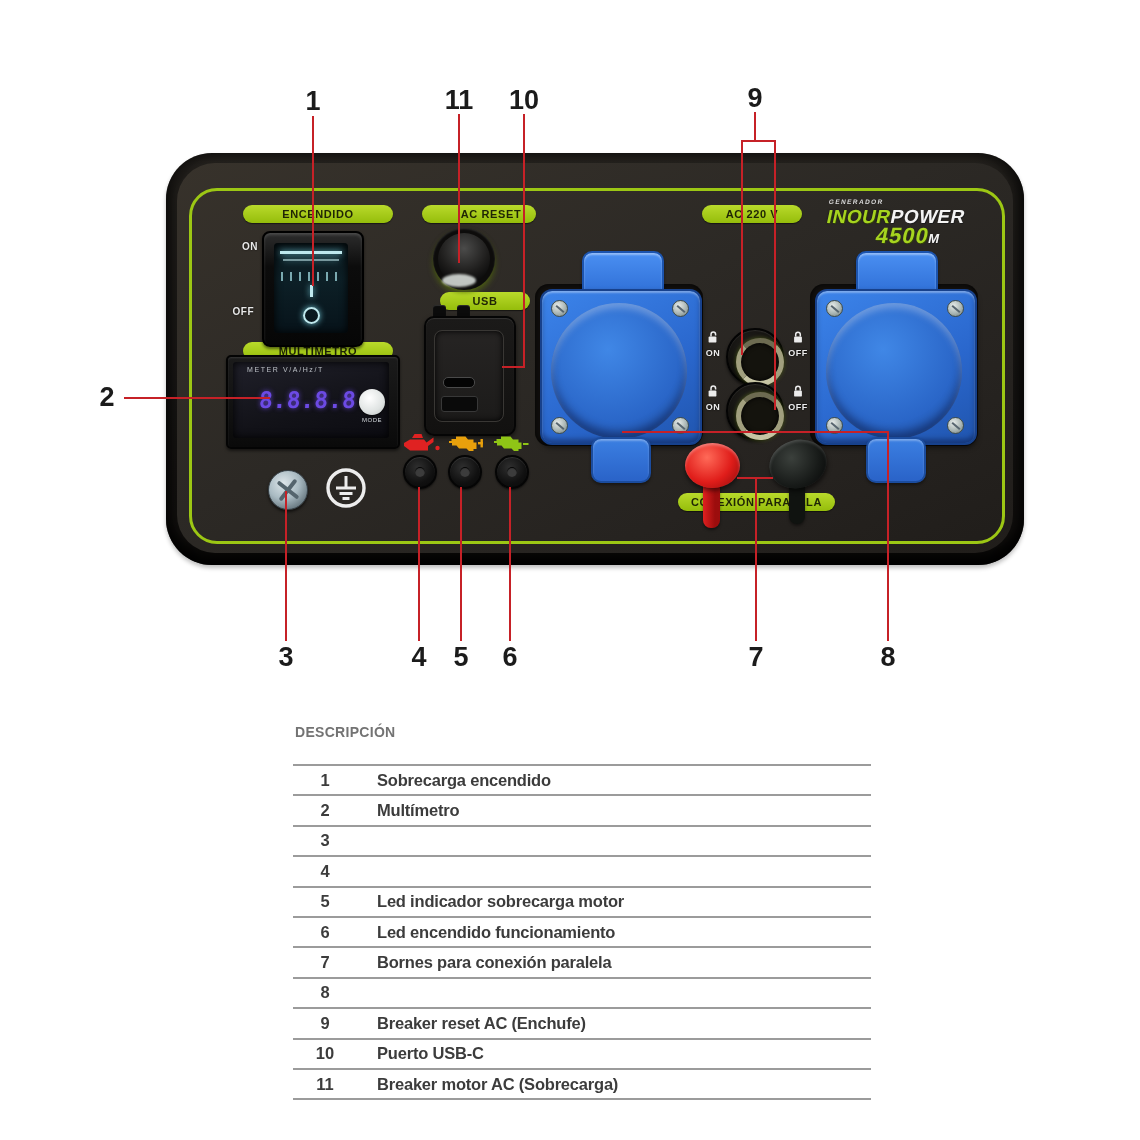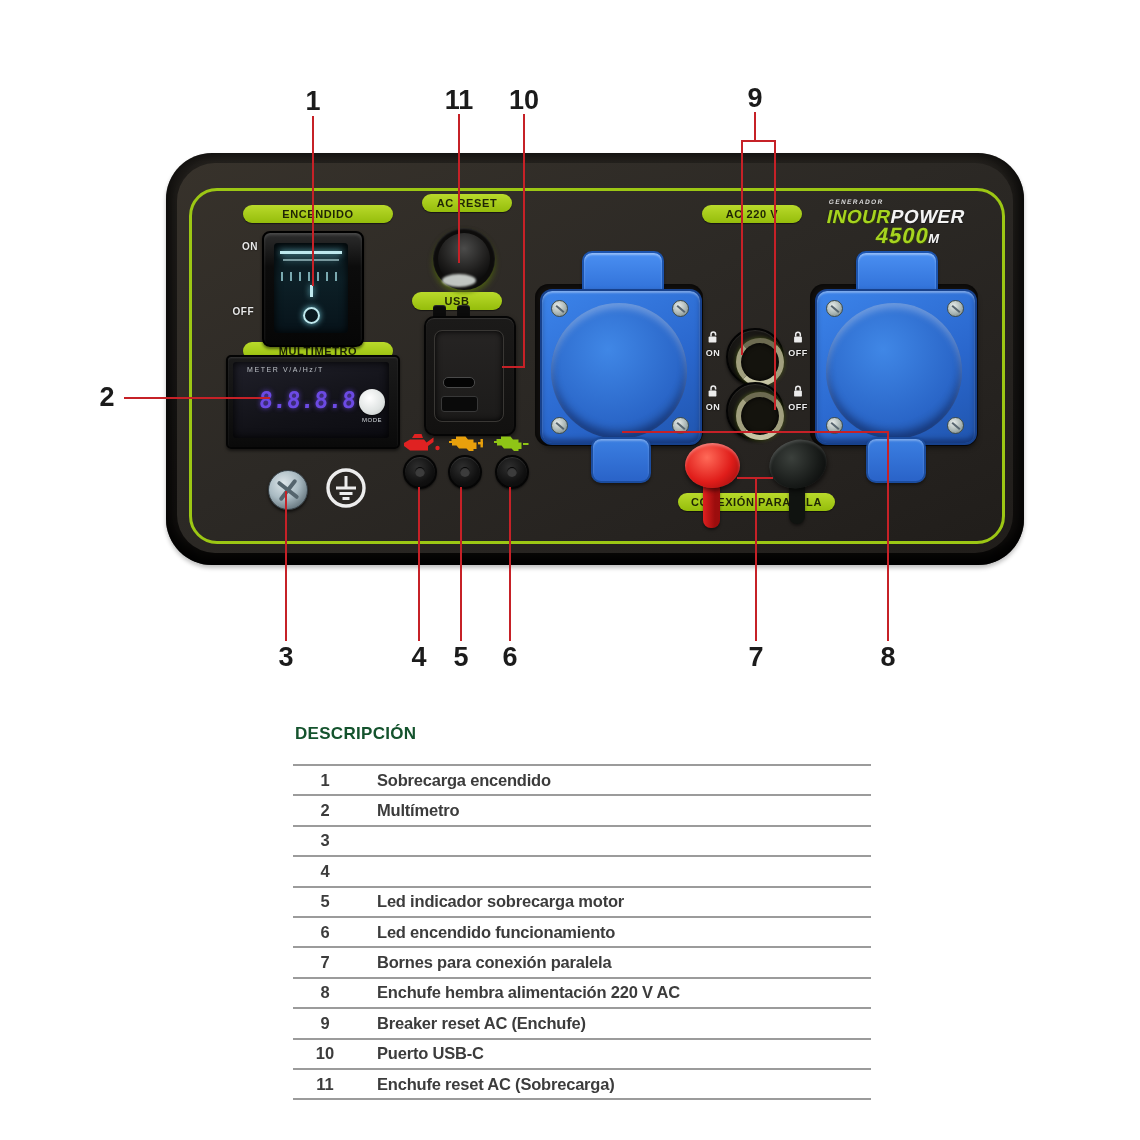--- a/index.html
+++ b/index.html
@@ -134,39 +134,39 @@
   .brand-line2{left:876px;top:223px;font-size:22px;font-weight:900;transform:skewX(-12deg);letter-spacing:1px;white-space:nowrap;}
   .brand-m{font-size:13px;color:#f4f4f4;text-shadow:1px 1px 0 #1c1c1c;}
   .brand-4500{color:#a6d41f;text-shadow:1px 1px 0 #33420a;}
 
   
   .cline{background:#c62127;}
   .cnum{font-size:27px;font-weight:bold;color:#1b1b1b;transform:translate(-50%,-50%);
     font-family:"Liberation Sans",sans-serif;}
 
   
-  .desc-title{left:295px;top:724px;font-size:17px;font-weight:800;color:#14532d;letter-spacing:.3px;}
+  .desc-title{left:295px;top:724px;font-size:14px;font-weight:800;color:#737373;letter-spacing:.3px;}
   .desc-table{left:293px;top:764px;width:578px;border-bottom:2px solid #9b9b9b;}
   .trow{display:flex;height:28.4px;border-top:2px solid #9b9b9b;align-items:center;}
   .tnum{width:64px;text-align:center;font-size:16.5px;font-weight:bold;color:#3c3c3c;}
   .ttext{font-size:16.5px;font-weight:bold;color:#3c3c3c;padding-left:20px;letter-spacing:-.2px;}
 </style>
 </head>
 <body>
 
 <div id="canvas">
 
   <div class="abs panel-outer"></div>
   <div class="abs panel-face"></div>
   <div class="abs green-line"></div>
 
   <div class="abs pill" style="left:243px;top:205px;width:150px;">ENCENDIDO</div>
-  <div class="abs pill" style="left:422px;top:194px;width:90px;">AC RESET</div>
+  <div class="abs pill" style="left:422px;top:205px;width:90px;padding-left:24px;">AC RESET</div>
   <div class="abs pill" style="left:702px;top:205px;width:100px;">AC 220 V</div>
-  <div class="abs pill" style="left:412px;top:292px;width:90px;">USB</div>
+  <div class="abs pill" style="left:440px;top:292px;width:90px;">USB</div>
   <div class="abs pill" style="left:243px;top:342px;width:150px;">MULTÍMETRO</div>
   <div class="abs pill" style="left:678px;top:493px;width:157px;">CONEXIÓN PARALELA</div>
 
   <div class="abs sw-label" style="left:232px;top:241px;">ON</div>
   <div class="abs sw-label" style="left:228px;top:306px;">OFF</div>
   <div class="abs sw-bezel"></div>
   <div class="abs sw-face">
     <div class="sw-glow" style="left:8%;top:9%;width:84%;height:3px;"></div>
     <div class="sw-glow" style="left:12%;top:18%;width:76%;height:2px;opacity:.6;"></div>
     <div class="sw-ticks"></div>
@@ -340,29 +340,28 @@
       <div class="trow">
         <div class="tnum">6</div>
         <div class="ttext">Led encendido funcionamiento</div>
       </div>
       <div class="trow">
         <div class="tnum">7</div>
         <div class="ttext">Bornes para conexión paralela</div>
       </div>
       <div class="trow">
         <div class="tnum">8</div>
-        <div class="ttext">Enchufe hembra alimentación 220 V AC</div>
       </div>
       <div class="trow">
         <div class="tnum">9</div>
         <div class="ttext">Breaker reset AC (Enchufe)</div>
       </div>
       <div class="trow">
         <div class="tnum">10</div>
         <div class="ttext">Puerto USB-C</div>
       </div>
       <div class="trow">
         <div class="tnum">11</div>
-        <div class="ttext">Enchufe reset AC (Sobrecarga)</div>
+        <div class="ttext">Breaker motor AC (Sobrecarga)</div>
       </div>
     </div>
 
 </div>
 
 </body></html>

